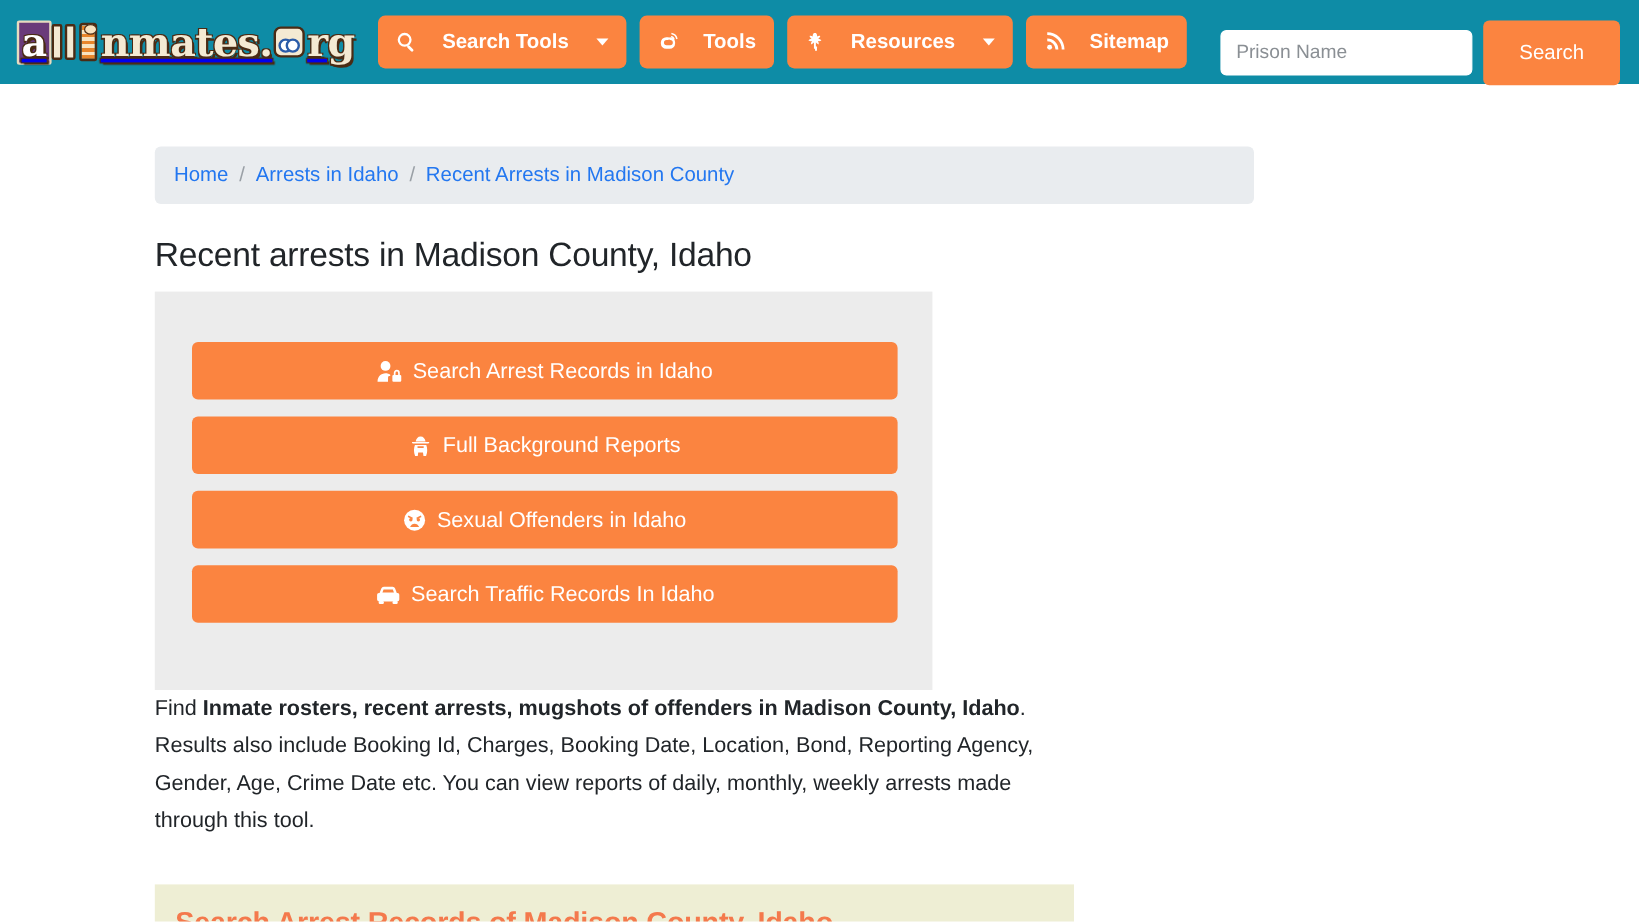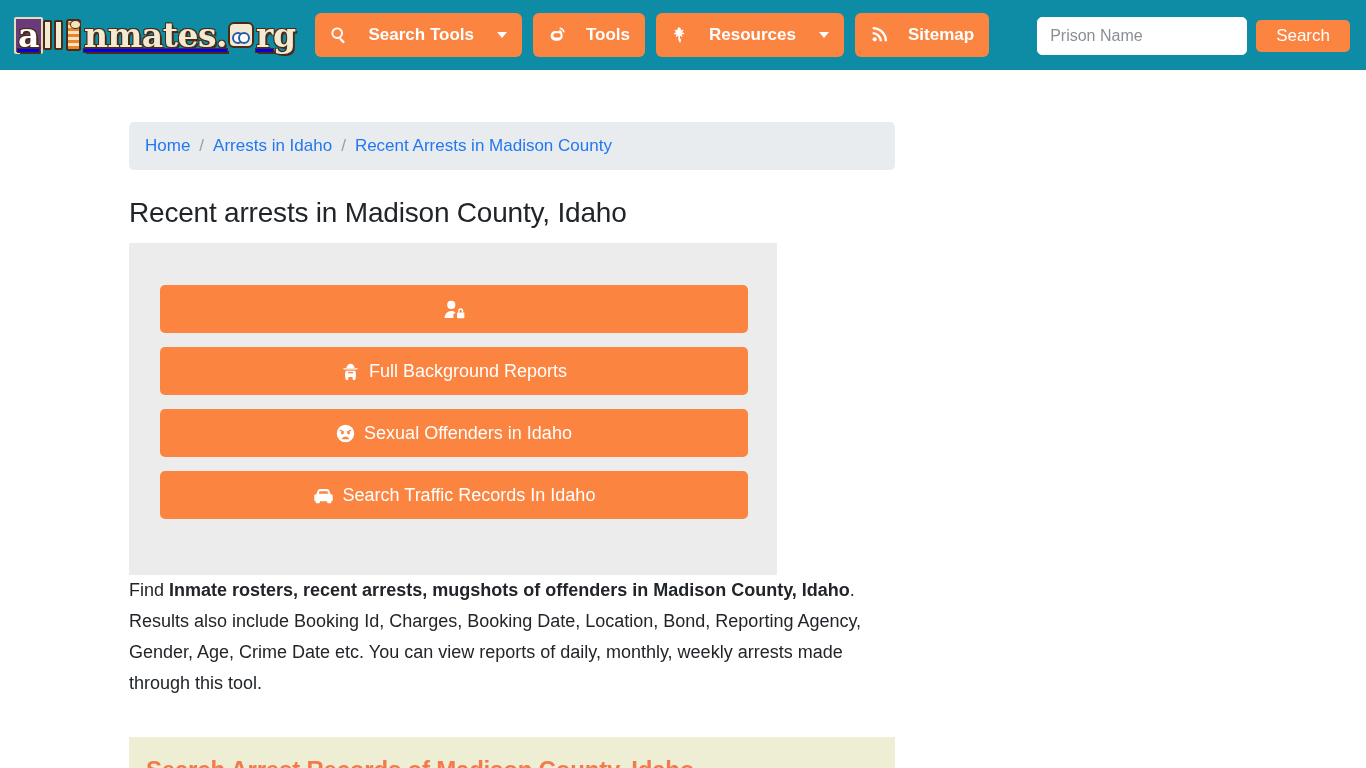--- a/index.html
+++ b/index.html
@@ -147,22 +147,22 @@
     outline: none;
     background: #ffffff;
     margin-right: 9px;
   }
   .search-input::placeholder { color: #8a8f94; }
   .search-submit {
     background: #fb8440;
     color: #ffffff;
     border: none;
     border-radius: 5px;
-    height: 32px;
-    padding: 0 20px;
+    height: 54px;
+    padding: 0 30px;
     font-size: 17px;
     cursor: pointer;
     font-family: "Liberation Sans", sans-serif;
   }
 
   
   .container {
     width: 766px;
     margin: 0 0 0 129px;
     padding-top: 52px;
@@ -170,21 +170,21 @@
 
   .breadcrumb {
     background: #e9ecef;
     border-radius: 5px;
     padding: 14px 16px;
     font-size: 17px;
     color: #6c757d;
     display: flex;
     align-items: center;
     gap: 9px;
-    width: 766px;
+    width: 916px;
     text-align: center;
   }
   .breadcrumb a {
     color: #2377f0;
     text-decoration: none;
   }
   .breadcrumb .sep { color: #9aa0a6; }
 
   h1.page-title {
     font-size: 28px;
@@ -325,20 +325,21 @@
 
     <button class="big-btn">
       <span>
         <svg width="21" height="19" viewBox="0 0 22 20" fill="#fff">
           <circle cx="7.6" cy="5.2" r="4.3"></circle>
           <path d="M.6 19c0-4.2 3.1-7.3 7-7.3 1.6 0 3 .5 4.1 1.3v1.1h-.6a1.3 1.3 0 0 0-1.3 1.3V19z"></path>
           <rect x="13.6" y="13.1" width="7.8" height="6" rx="1"></rect>
           <path d="M15.6 13.1v-1.8a1.9 1.9 0 0 1 3.8 0v1.8" fill="none" stroke="#fff" stroke-width="1.5"></path>
         </svg>
       </span>
+      <span>Search Arrest Records in Idaho</span>
     </button>
 
     <button class="big-btn">
       <span>
         <svg width="19" height="19" viewBox="0 0 20 20" fill="#fff">
           <path d="M2.4 6.6h15.2c0 .8-.7 1.4-1.6 1.4h-12c-.9 0-1.6-.6-1.6-1.4z"></path>
           <path d="M5.7 6.2c.4-2.6 1.9-4.4 4.3-4.4s3.9 1.8 4.3 4.4z"></path>
           <path d="M5 9.2h10c.5 1.4.8 2.9.8 4.5 0 1.9-.4 3.7-1 5.2h-2.3l-.4-3.1H7.9l-.4 3.1H5.2c-.6-1.5-1-3.3-1-5.2 0-1.6.3-3.1.8-4.5z"></path>
           <rect x="7.3" y="10.4" width="5.4" height="1.5" fill="#fb8440"></rect>
         </svg>

